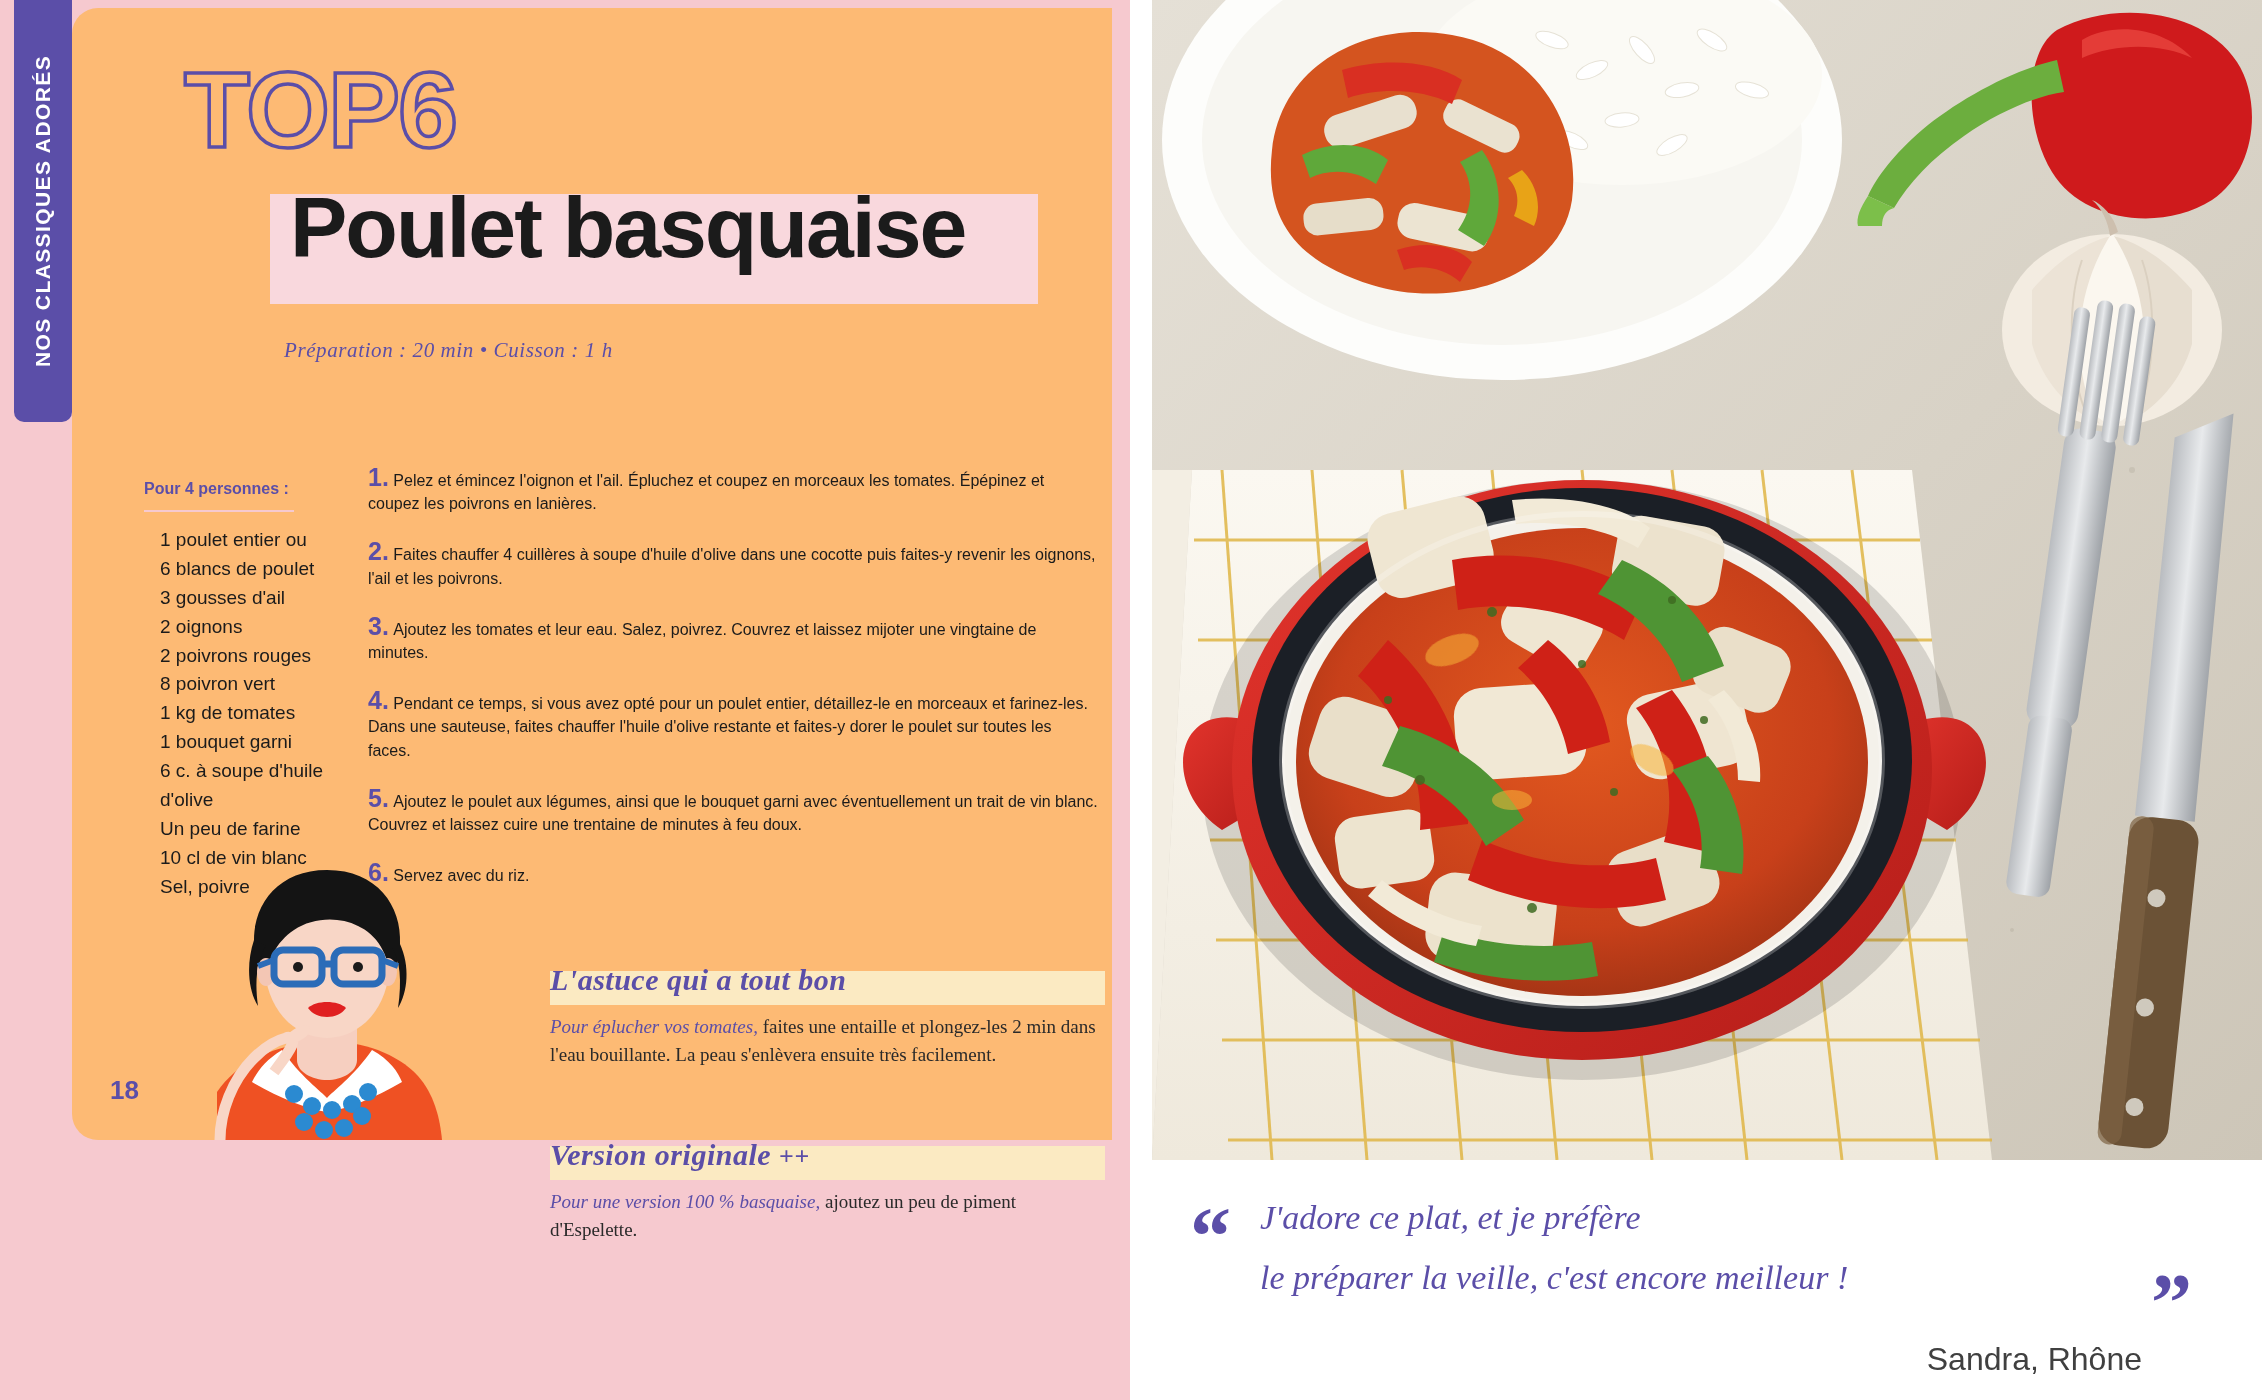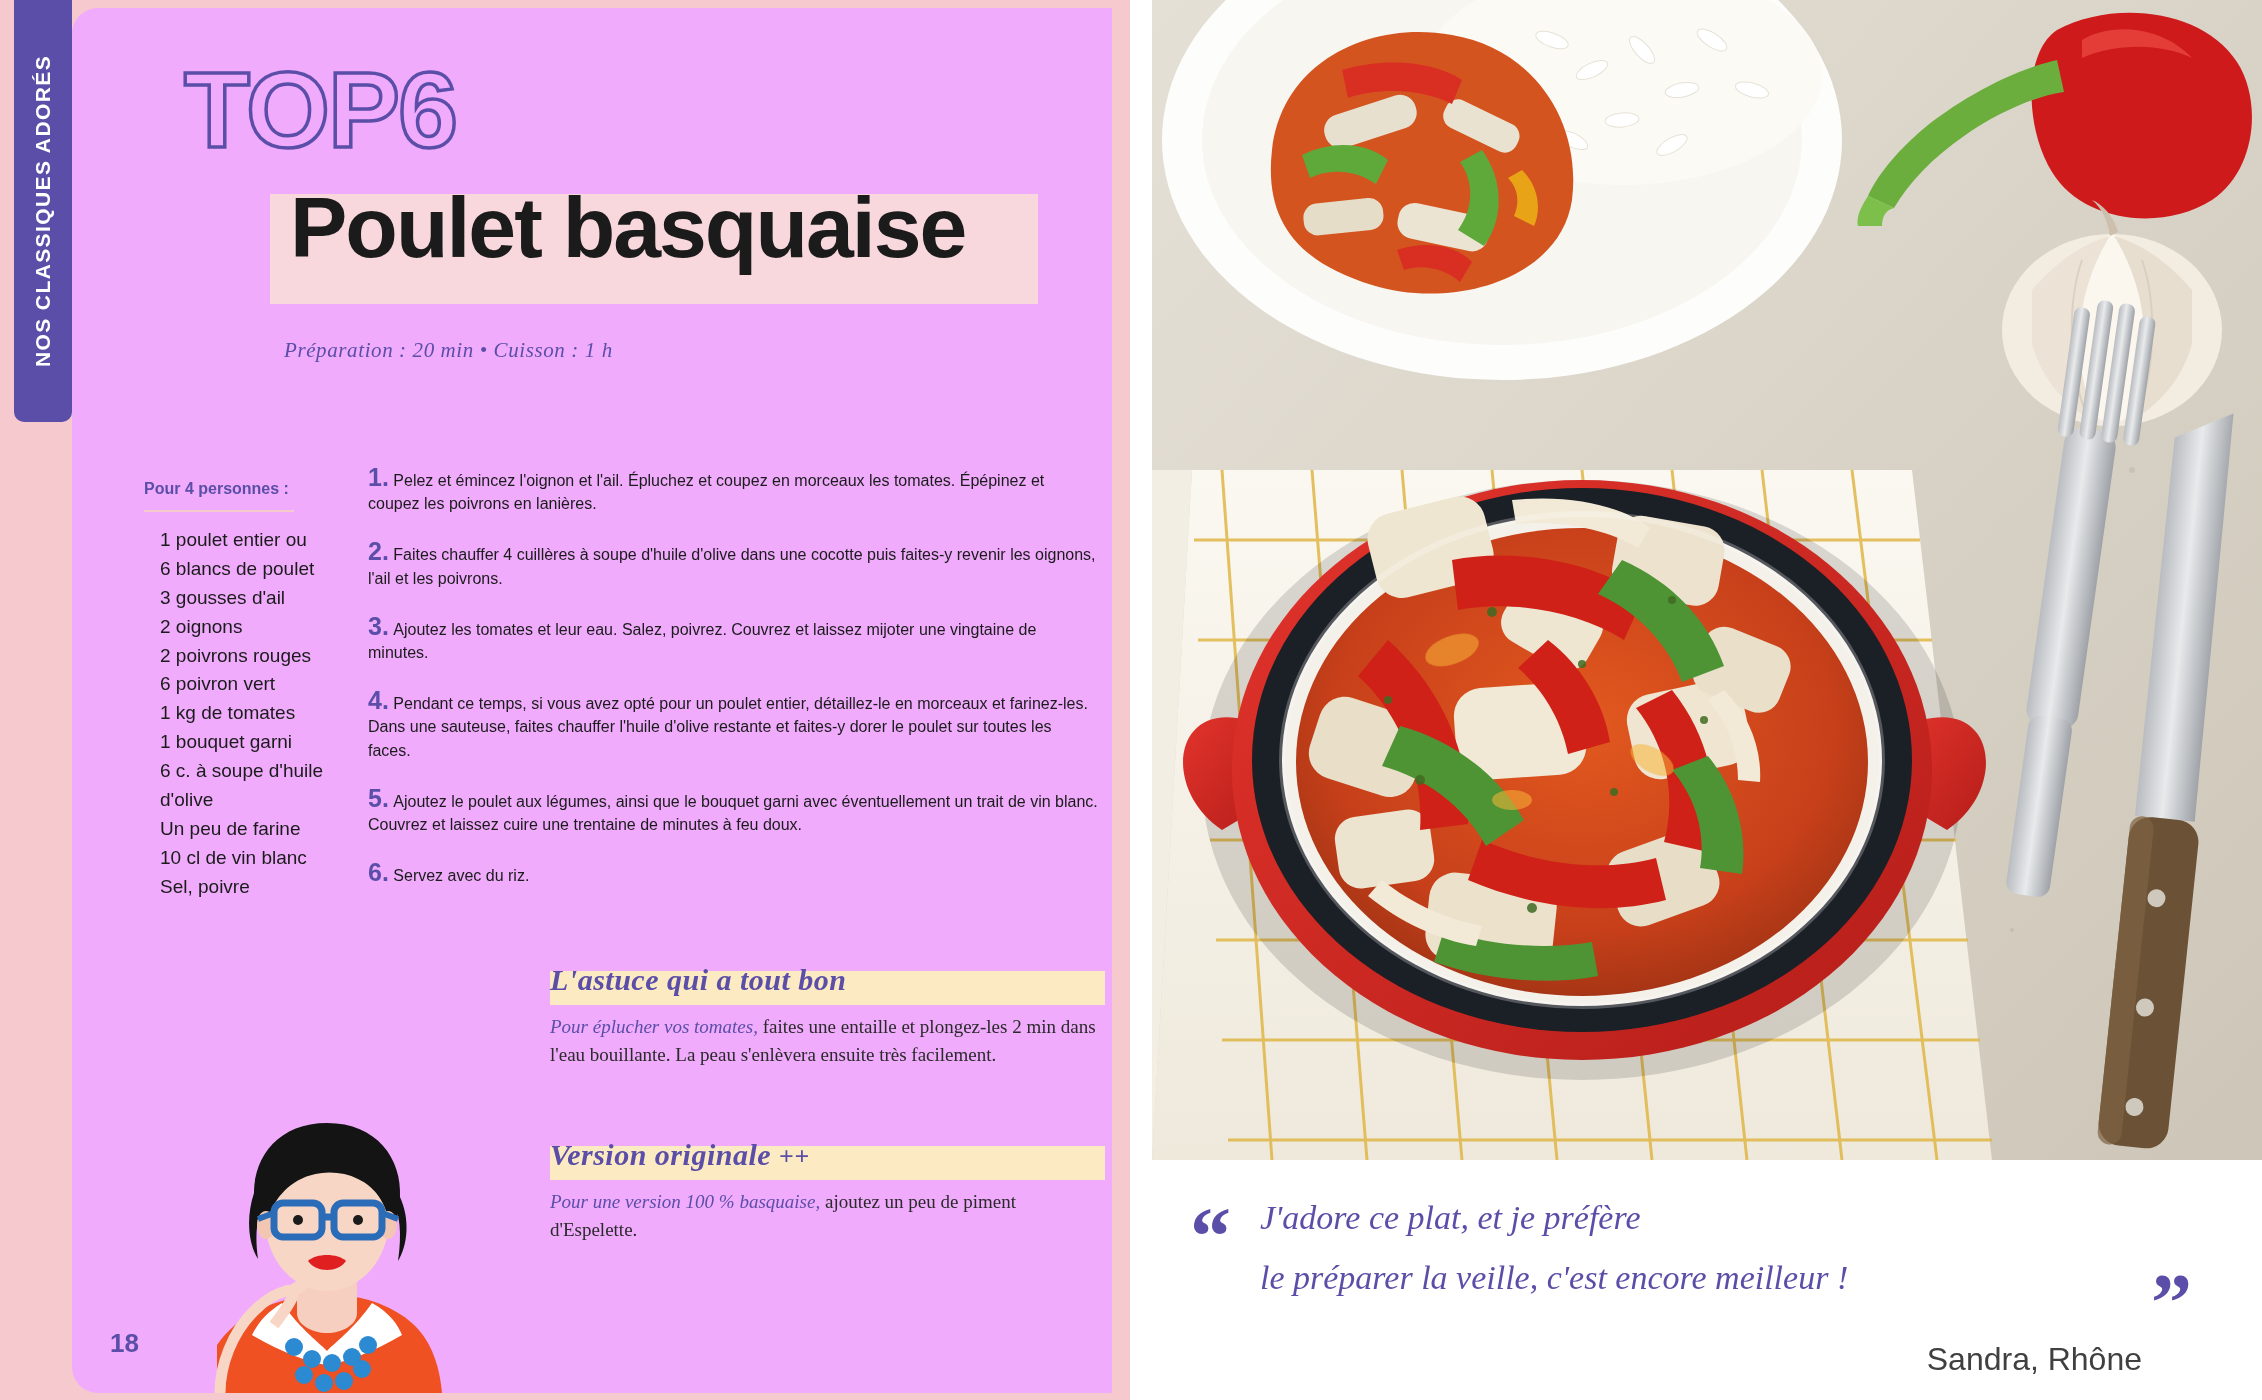--- a/index.html
+++ b/index.html
@@ -18,22 +18,22 @@
   
   .left-page {
     position: absolute;
     left: 0; top: 0;
     width: 1130px; height: 1400px;
     background: #f6c9cf;
   }
   .white-card {
     position: absolute;
     left: 72px; top: 8px;
-    width: 1040px; height: 1385px;
-    background: #f0abfc;
+    width: 1040px; height: 1132px;
+    background: #fdba74;
     border-radius: 26px 0 0 26px;
   }
   .side-tab {
     position: absolute;
     left: 14px; top: 0px;
     width: 58px; height: 422px;
     background: #5b4ea8;
     border-radius: 0 0 10px 10px;
   }
   .side-tab span {
@@ -235,21 +235,21 @@
 
       <div class="ingredients">
         <div class="ing-title">Pour 4 personnes :</div>
         <div class="ing-rule"></div>
         <ul class="ing-list">
           <li>1 poulet entier ou</li>
           <li>6 blancs de poulet</li>
           <li>3 gousses d'ail</li>
           <li>2 oignons</li>
           <li>2 poivrons rouges</li>
-          <li>6 poivron vert</li>
+          <li>8 poivron vert</li>
           <li>1 kg de tomates</li>
           <li>1 bouquet garni</li>
           <li>6 c. à soupe d'huile</li>
           <li>d'olive</li>
           <li>Un peu de farine</li>
           <li>10 cl de vin blanc</li>
           <li>Sel, poivre</li>
         </ul>
       </div>
 

